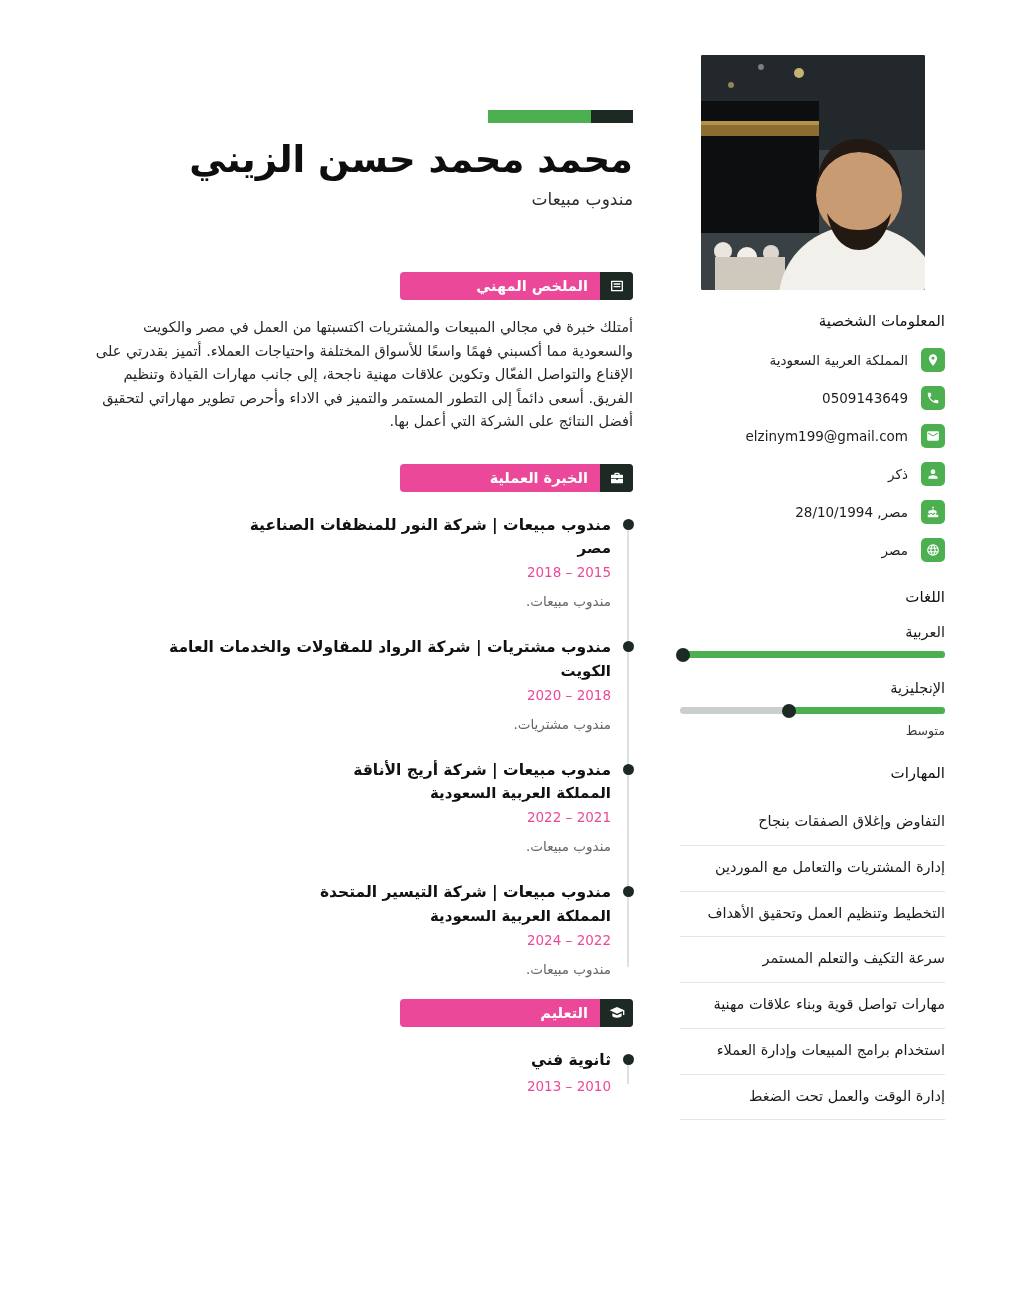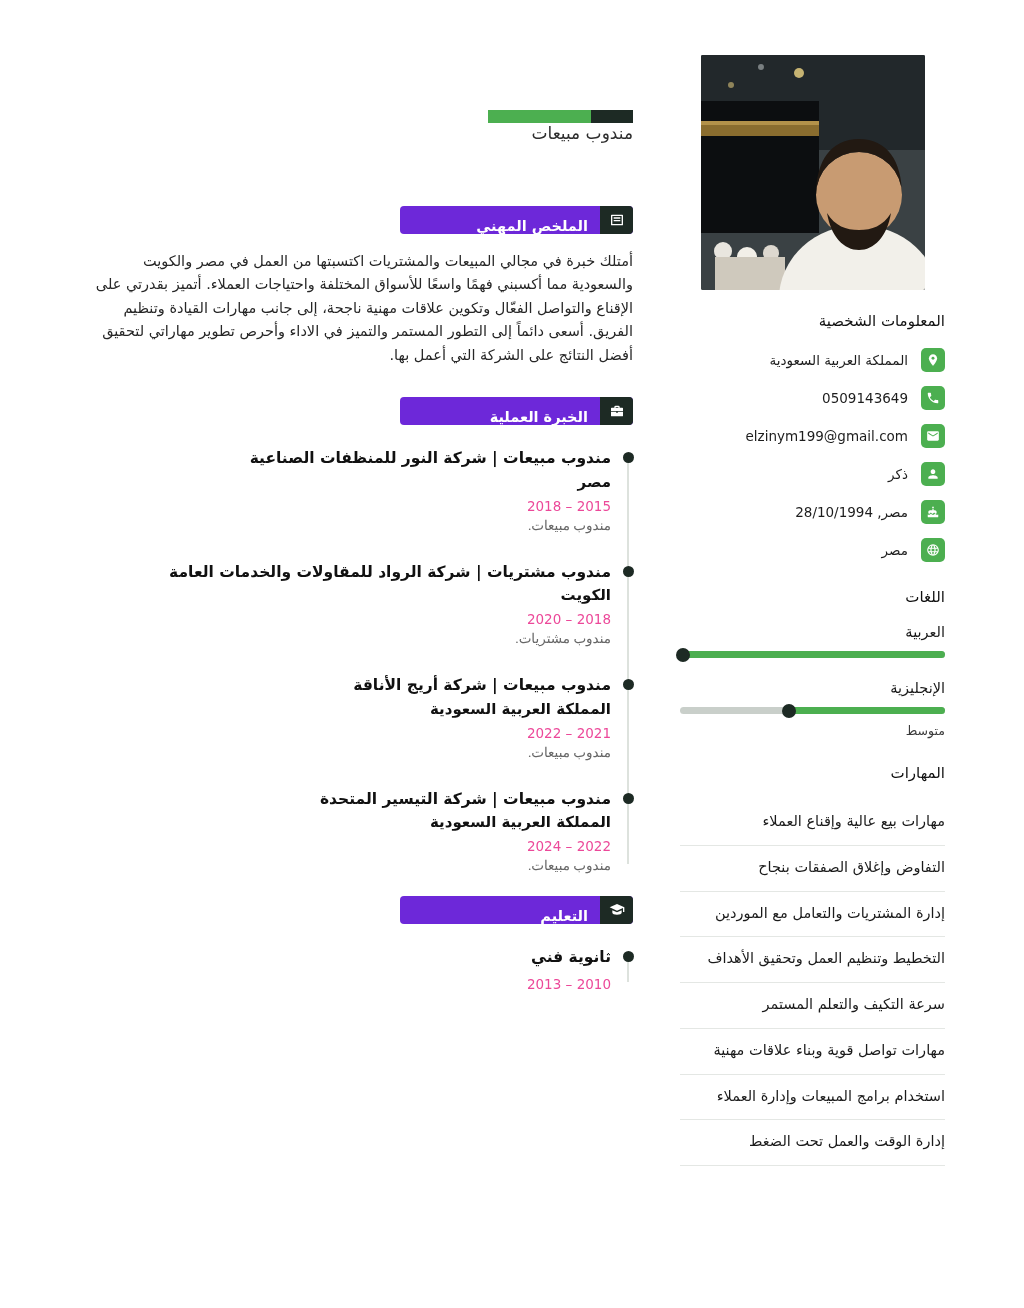--- a/index.html
+++ b/index.html
@@ -63,23 +63,23 @@
     font-size: 14.5px; line-height: 1.5; color: #1a1a1a;
   }
   
   .main { flex: 1; min-width: 0; padding-top: 55px; }
   .accent { display: flex; width: 145px; height: 13px; }
   .accent-dark { width: 42px; background: #1d2a24; }
   .accent-green { width: 103px; background: #4caf50; }
   .name { font-size: 37px; font-weight: bold; margin: 14px 0 6px 0; color: #0e0e0e; line-height: 1.25; }
   .job-title { font-size: 17px; color: #2e2e2e; }
   .section-header {
-    display: flex; align-items: flex-end;
+    display: flex; align-items: center;
     width: 233px; height: 28px;
-    background: #6d28d9; border-radius: 4px;
+    background: #ec4899; border-radius: 4px;
   }
   .section-header.summary-h { margin-top: 63px; }
   .section-header.exp-h { margin-top: 30px; padding-left: 32px; }
   .section-header.edu-h { margin-top: 22px; }
   .sh-icon {
     flex: 0 0 33px; width: 33px; height: 28px;
     background: #1d2a24; border-radius: 0 4px 4px 0;
     display: flex; align-items: center; justify-content: center;
   }
   .sh-icon svg { width: 16px; height: 16px; display: block; }
@@ -100,21 +100,21 @@
   .t-entry { position: relative; margin-bottom: 27px; }
   .t-entry:last-child { margin-bottom: 0; }
   .t-entry::before {
     content: ""; position: absolute; right: -22.5px; top: 5px;
     width: 11px; height: 11px; border-radius: 50%;
     background: #1d2a24;
   }
   .x-title { font-size: 15.5px; font-weight: bold; line-height: 1.45; color: #111; }
   .x-loc { font-size: 15px; font-weight: bold; margin-top: 3px; color: #111; }
   .x-dates { font-size: 13.5px; color: #ec4899; margin-top: 7px; }
-  .x-desc { font-size: 13.5px; color: #666; margin-top: 3px; font-family: Liberation Serif, serif; }
+  .x-desc { font-size: 13.5px; color: #666; margin-top: 13px; }
 </style>
 </head>
 <body>
 
 <div class="page">
 
   <aside class="sidebar">
 
     <div class="photo">
       <svg viewBox="0 0 224 235" width="224" height="235" aria-hidden="true">
@@ -208,38 +208,38 @@
         <div class="fill" style="width: 60%;">
           <span class="knob"></span>
         </div>
       </div>
       <div class="lang-level">متوسط</div>
     </div>
 
     <h2 class="side-title">المهارات</h2>
 
     <ul class="skills">
-      <li class="skill">مهارات بيع عالية وإقناع العملاء</li>
       <li class="skill">التفاوض وإغلاق الصفقات بنجاح</li>
       <li class="skill">إدارة المشتريات والتعامل مع الموردين</li>
       <li class="skill">التخطيط وتنظيم العمل وتحقيق الأهداف</li>
       <li class="skill">سرعة التكيف والتعلم المستمر</li>
       <li class="skill">مهارات تواصل قوية وبناء علاقات مهنية</li>
       <li class="skill">استخدام برامج المبيعات وإدارة العملاء</li>
       <li class="skill">إدارة الوقت والعمل تحت الضغط</li>
     </ul>
   </aside>
 
   <main class="main">
 
     <div class="accent">
       <span class="accent-dark"></span>
       <span class="accent-green"></span>
     </div>
 
+    <h1 class="name">محمد محمد حسن الزيني</h1>
     <div class="job-title">مندوب مبيعات</div>
 
     <div class="section-header summary-h">
       <span class="sh-icon">
         <svg viewBox="0 0 24 24">
             <path fill="#fff" d="M4 4h16a1 1 0 0 1 1 1v14a1 1 0 0 1-1 1H4a1 1 0 0 1-1-1V5a1 1 0 0 1 1-1zm1 2v12h14V6H5zm2 2h10v2H7V8zm0 4h10v2H7v-2z"></path>
           </svg>
       </span>
       <span class="sh-title">الملخص المهني</span>
     </div>

